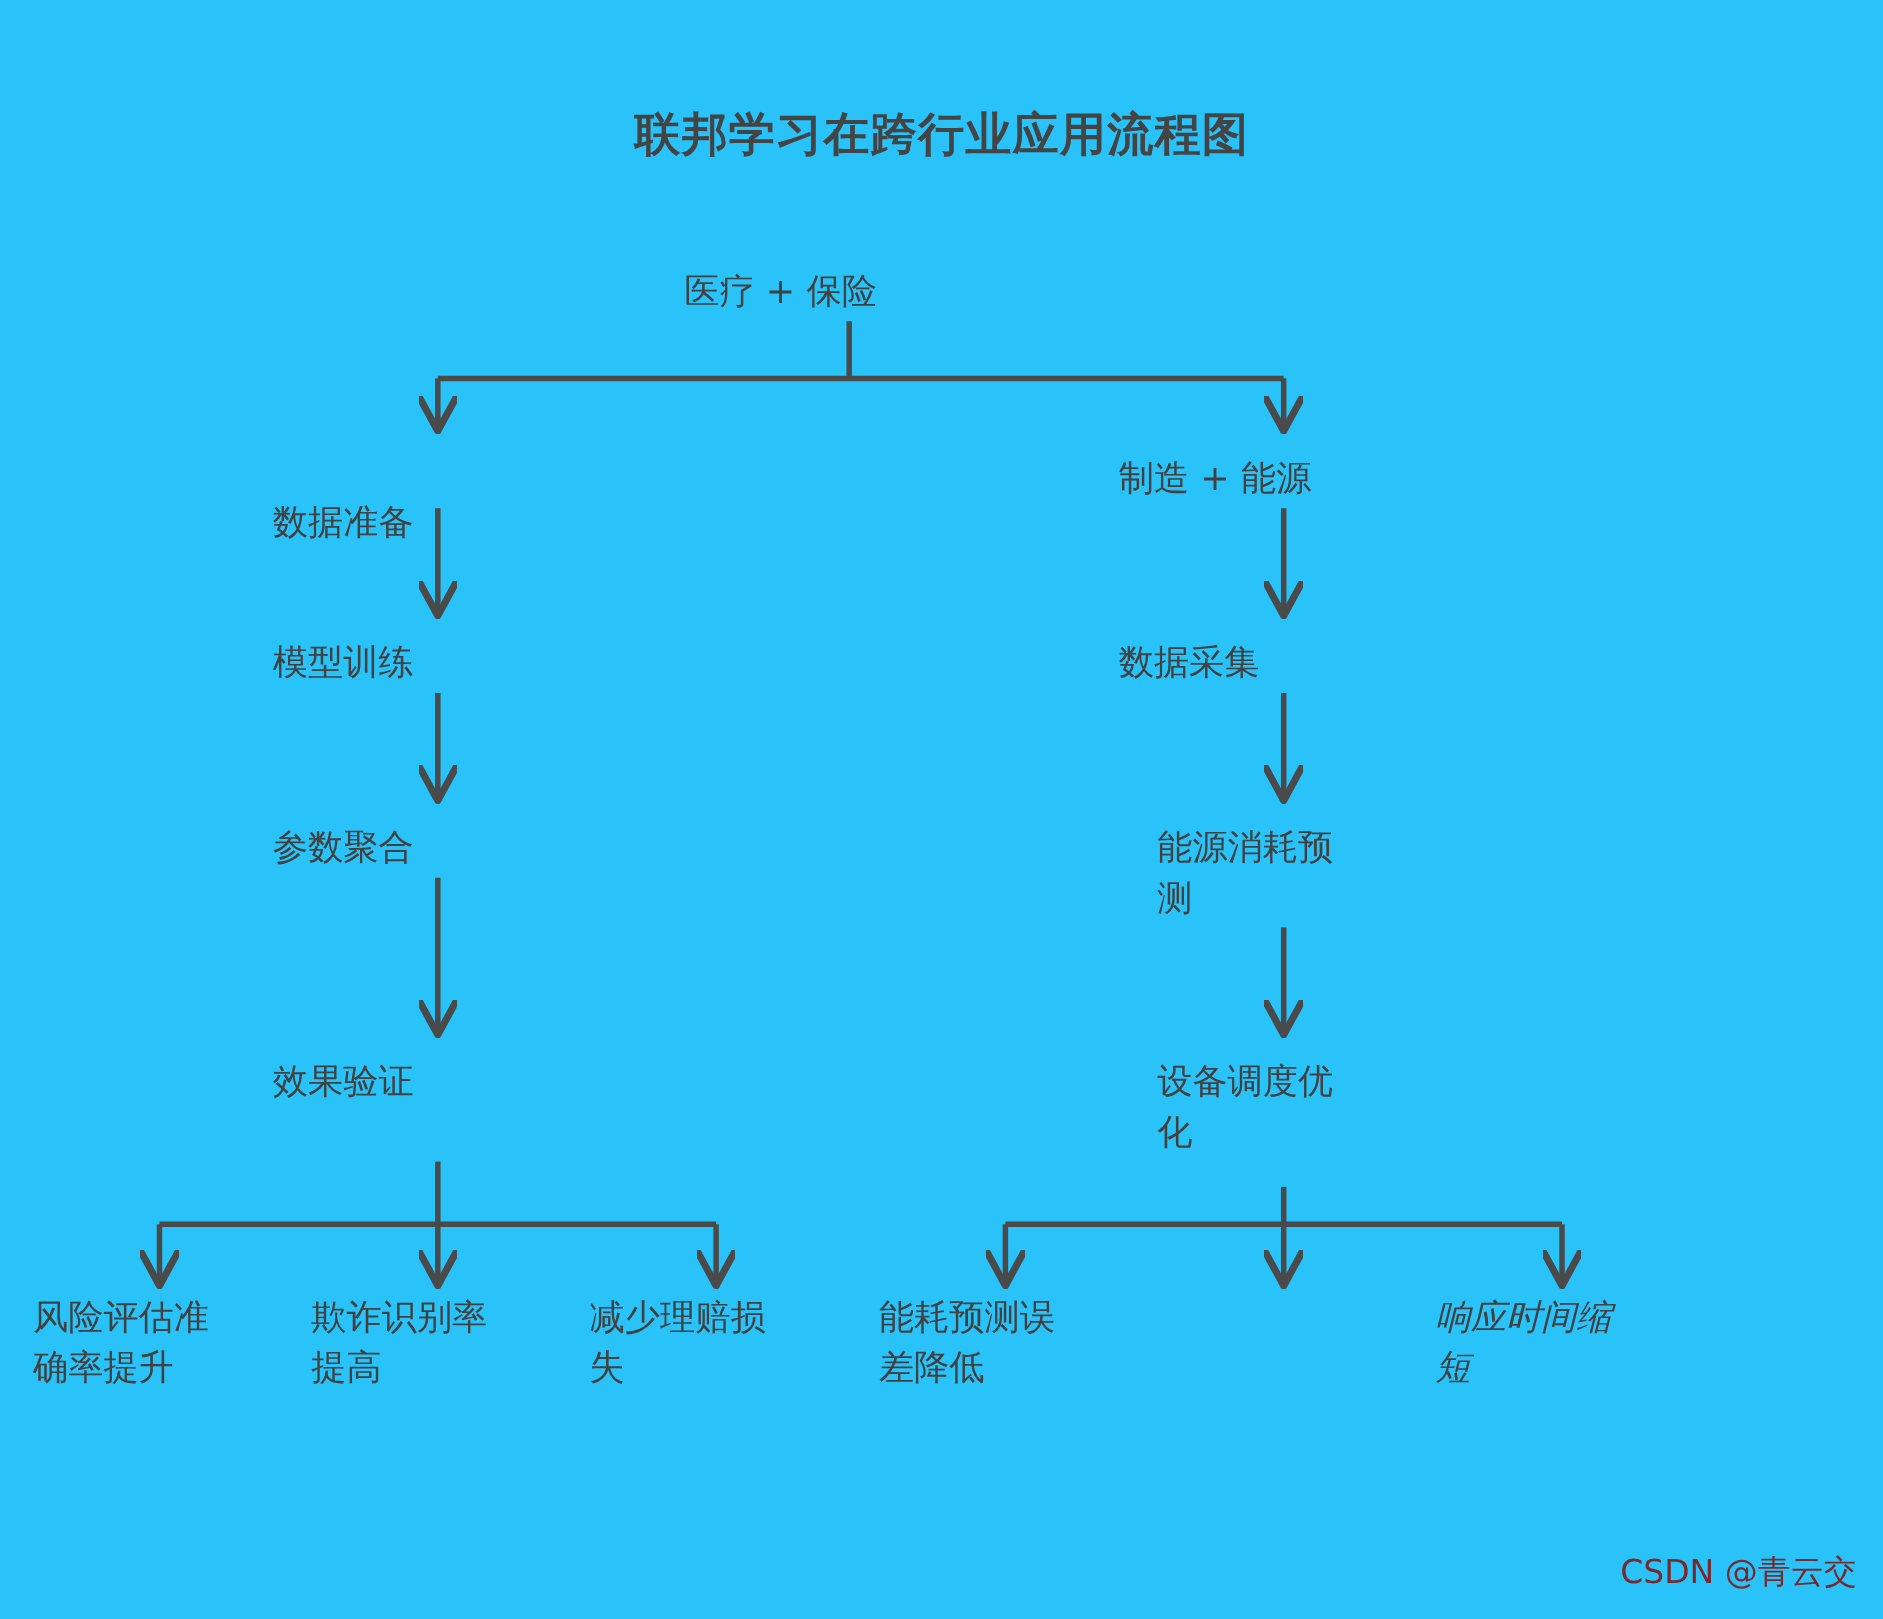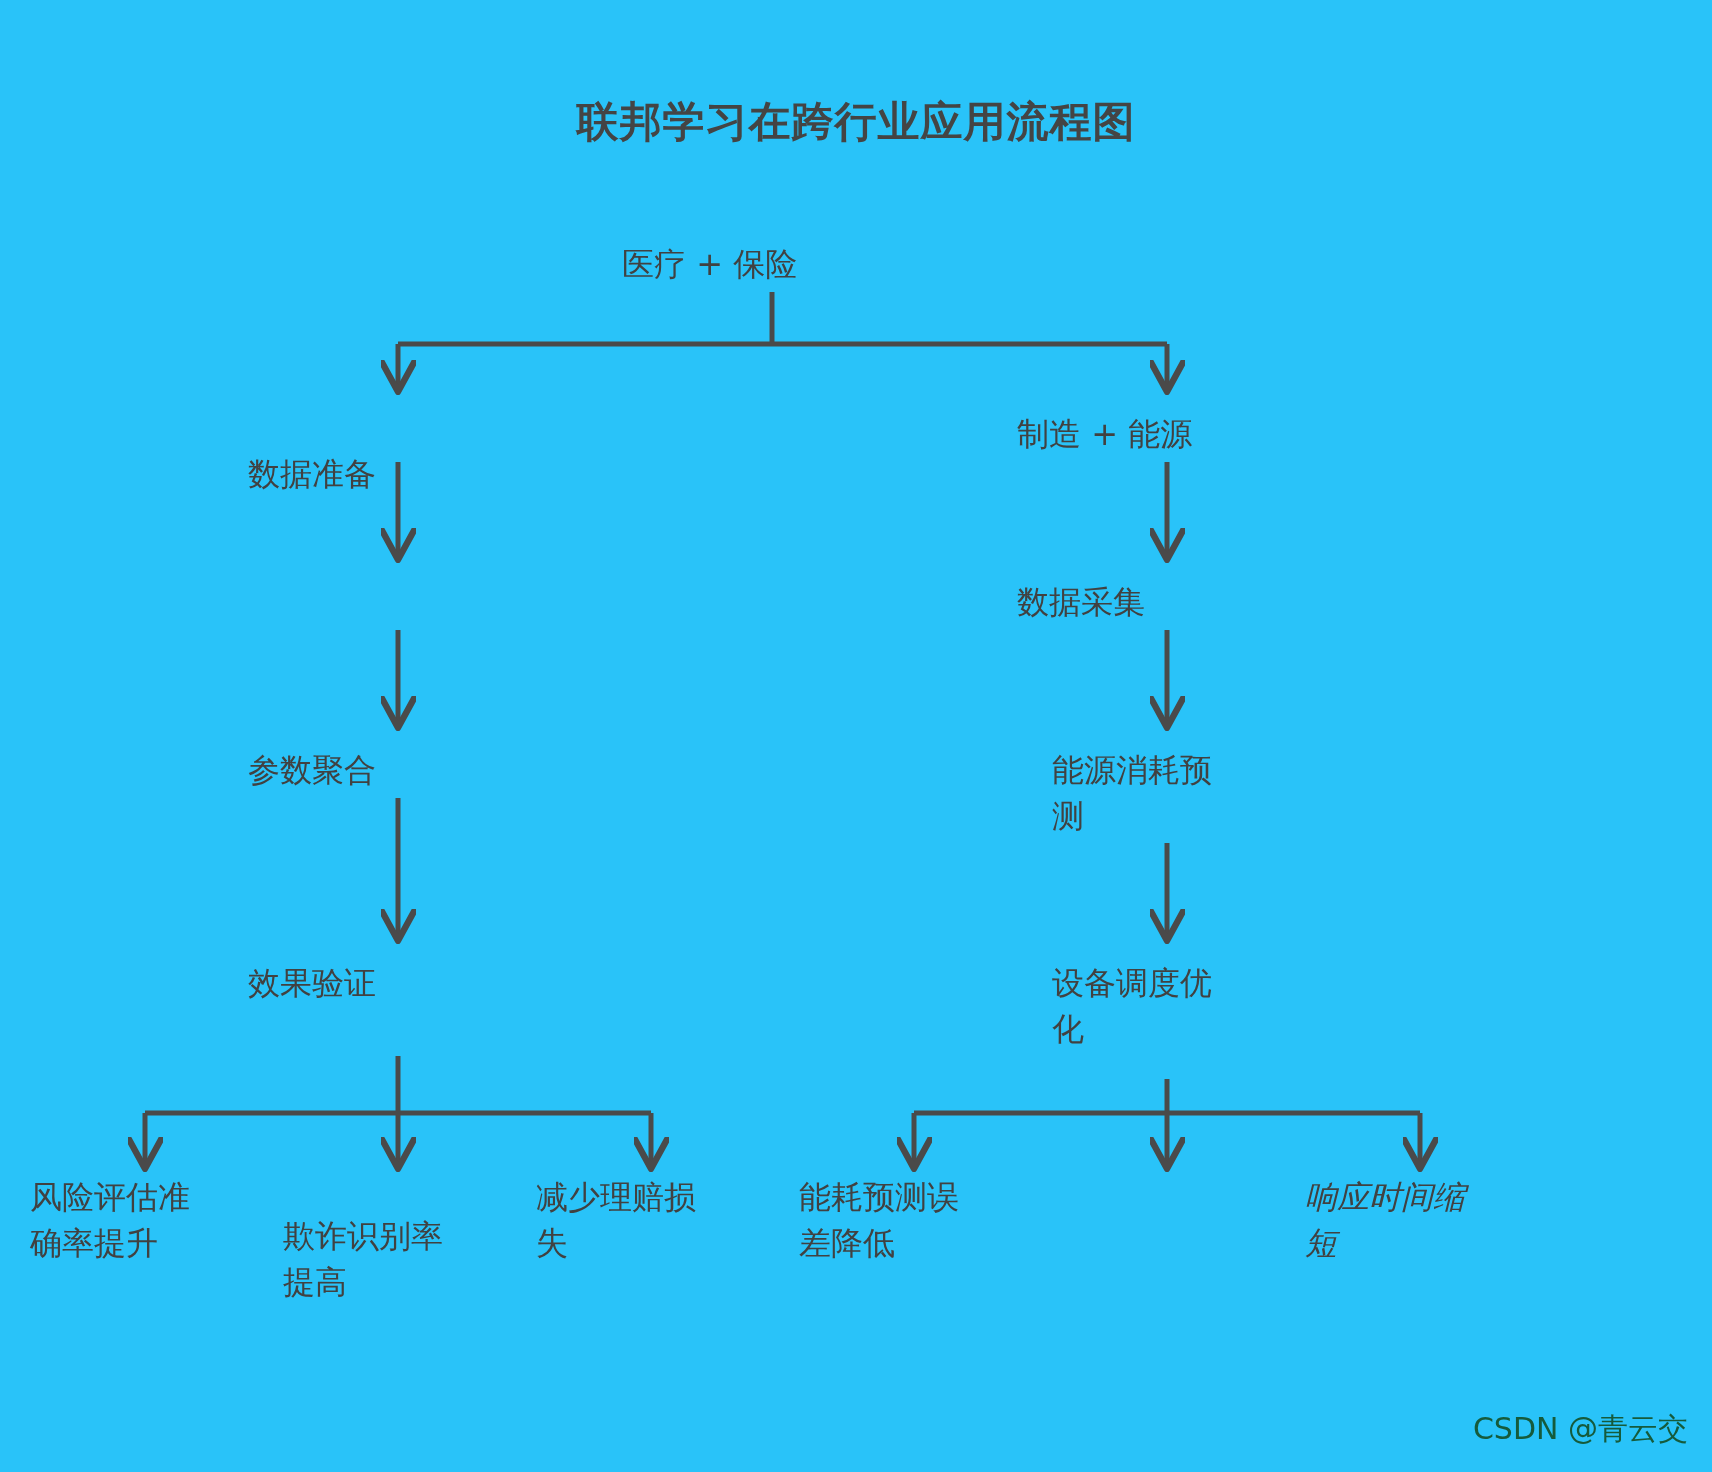--- a/index.html
+++ b/index.html
@@ -51,21 +51,21 @@
   .node.wide {
     width: 300px;
   }
   .node.narrow {
     width: 230px;
   }
   .watermark {
     position: absolute;
     right: 24px;
     bottom: 22px;
-    color: #14532d;
+    color: #7f1d1d;
     font-size: 30px;
     opacity: 0.92;
     white-space: nowrap;
   }
 </style>
 </head>
 <body>
 
 <div id="root">
 
@@ -101,33 +101,34 @@
       <path d="M 1167 1079 L 1167 1113"></path>
       <path d="M 914 1113 L 1420 1113"></path>
       <path d="M 914 1113 L 914 1163" marker-end="url(#arrow)"></path>
       <path d="M 1167 1113 L 1167 1163" marker-end="url(#arrow)"></path>
       <path d="M 1420 1113 L 1420 1163" marker-end="url(#arrow)"></path>
     </g>
   </svg>
 
   <div class="node wide" style="left:772px;  top:264px;">医疗 + 保险</div>
   <div class="node wide" style="left:398px;  top:434px;margin-top:40px;">数据准备</div>
+  <div class="node wide" style="left:398px;  top:602px;">模型训练</div>
   <div class="node wide" style="left:398px;  top:770px;">参数聚合</div>
   <div class="node wide" style="left:398px;  top:983px;">效果验证</div>
 
   <div class="node wide" style="left:1167px; top:434px;">制造 + 能源</div>
   <div class="node wide" style="left:1167px; top:602px;">数据采集</div>
   <div class="node narrow" style="left:1167px; top:793px;">能源消耗预
 测</div>
   <div class="node narrow" style="left:1167px; top:1006px;">设备调度优
 化</div>
 
   <div class="node narrow" style="left:145px;  top:1220px;">风险评估准
 确率提升</div>
-  <div class="node narrow" style="left:398px;  top:1220px;margin-top:39px;">欺诈识别率
+  <div class="node narrow" style="left:398px;  top:1220px;">欺诈识别率
 提高</div>
   <div class="node narrow" style="left:651px;  top:1220px;">减少理赔损
 失</div>
   <div class="node narrow" style="left:914px;  top:1220px;">能耗预测误
 差降低</div>
   <div class="node narrow" style="left:1420px; top:1220px;font-style:italic;">响应时间缩
 短</div>
 
   <div class="watermark">CSDN @青云交</div>
 

